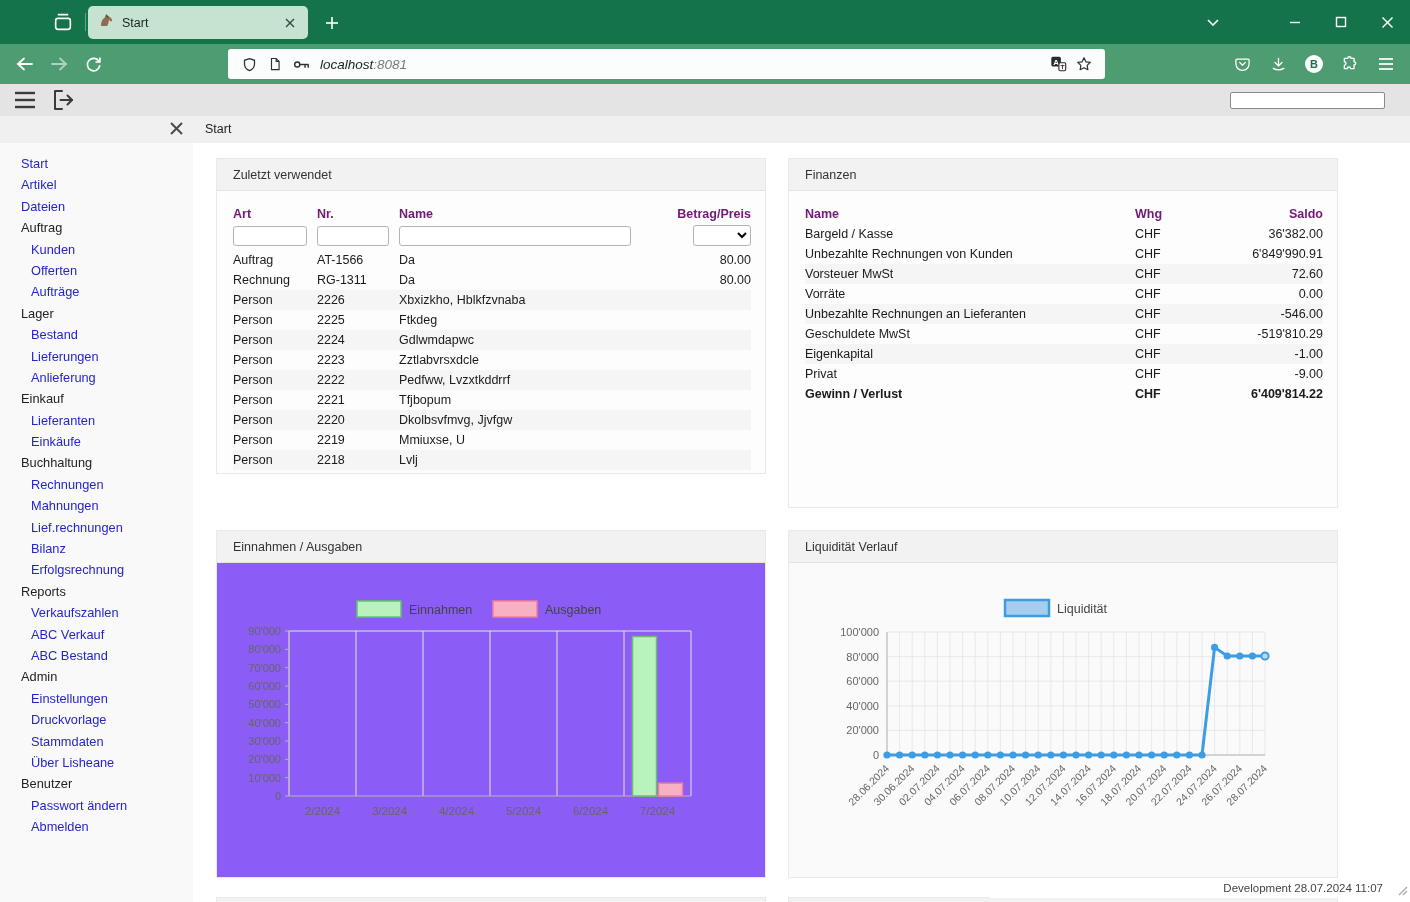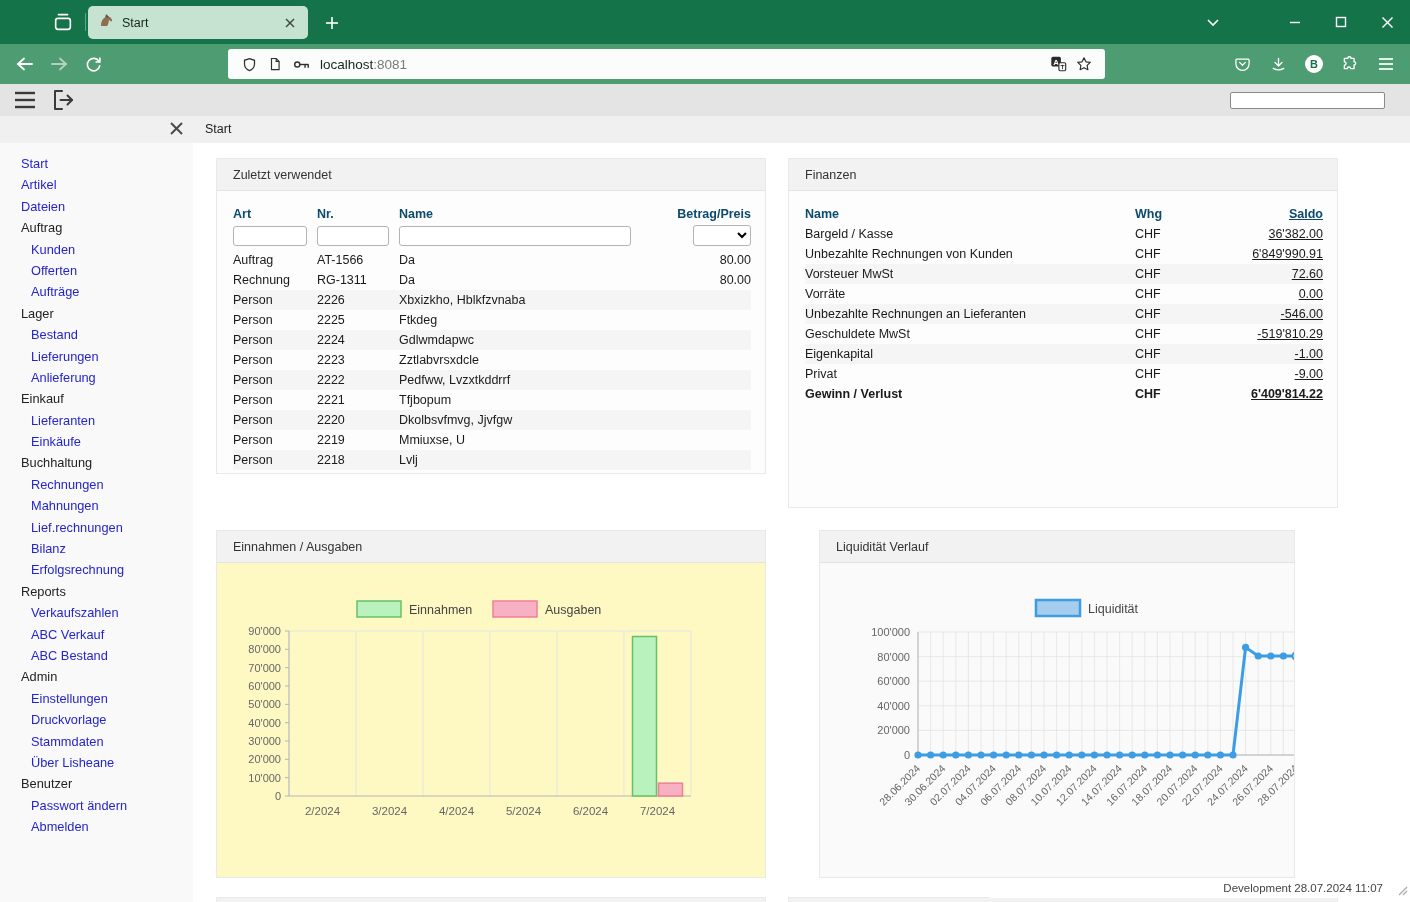--- a/index.html
+++ b/index.html
@@ -16,21 +16,21 @@
   .tab-close { width:20px; height:20px; display:flex; align-items:center; justify-content:center; border-radius:3px; }
   .newtab { position:absolute; left:318px; top:9px; width:28px; height:28px; display:flex; align-items:center; justify-content:center; }
   .win-controls { position:absolute; right:0; top:0; height:44px; display:flex; align-items:center; }
   .win-btn { width:46px; height:44px; display:flex; align-items:center; justify-content:center; }
 
   .navbar { position:absolute; top:44px; left:0; width:1410px; height:40px; background:var(--toolbar_green,#4e9c71); display:flex; align-items:center; }
   .nav-btn { width:34px; height:30px; display:flex; align-items:center; justify-content:center; border-radius:4px; }
   .nav-btn.back{ margin-left:8px; } .nav-btn.fwd{ opacity:.55; }
   .urlbar { position:absolute; left:228px; top:49px; width:877px; height:30px; background:#fbfdfc; border-radius:3px; display:flex; align-items:center; padding:0 8px; }
   .urlbar .u-ic { width:26px; height:22px; display:flex; align-items:center; justify-content:center; }
-  .url-text { font-size:13.5px; margin-left:6px; flex:1; }
+  .url-text { font-size:13.5px; margin-left:6px; flex:1;font-style:italic; }
   .url-host { color:#15251c; } .url-port { color:#7a7a7a; }
   .nav-right { position:absolute; right:6px; top:44px; height:40px; display:flex; align-items:center; }
   .nav-right .nav-btn { margin:0 1px; }
 
   
   .apptoolbar { position:absolute; top:84px; left:0; width:1410px; height:32px; background:#e4e4e4; }
   .app-menu { position:absolute; left:14px; top:91px; width:22px; height:18px; }
   .app-logout { position:absolute; left:52px; top:89px; width:24px; height:22px; }
   .app-search { position:absolute; right:25px; top:92px; width:155px; height:17px; border:1px solid #8a8a8a; border-radius:2px; background:#fff; font-size:11px; padding:0 4px; outline:none; }
 
@@ -45,32 +45,32 @@
   .sb-link, .sb-category { padding-left:21px; }
   .sb-sublink { padding-left:31px; }
   .sb-category { color:#222; }
 
   .content { position:absolute; top:143px; left:193px; width:1217px; height:759px; background:#fff; }
 
   .panel { position:absolute; border:1px solid #e9e9e9; background:#fdfdfd; overflow:hidden; }
   .panel header { height:32px; line-height:32px; background:#f2f2f2; border-bottom:1px solid #e3e3e3; padding-left:16px; font-size:12.5px; color:#333; }
   .p-recent  { left:23px;  top:15px;  width:550px; height:316px; }
   .p-finance { left:595px; top:15px;  width:550px; height:350px; }
-  .p-chart1  { left:23px;  top:387px; width:550px; height:348px; background:#fef9c3; }
-  .p-chart2  { left:595px; top:387px; width:476px; height:348px; background:#fafafa;margin-left:31px; }
+  .p-chart1  { left:23px;  top:387px; width:550px; height:348px; background:#8b5cf6; }
+  .p-chart2  { left:595px; top:387px; width:550px; height:348px; background:#fafafa; }
   .partial-strip { position:absolute; top:754px; width:550px; height:5px; background:#f2f2f2; border:1px solid #e9e9e9; border-bottom:none; }
   .partial-strip.left { left:23px; } .partial-strip.right { left:595px; }
 
   table.datatable { width:518px; margin:12px 16px 0 16px; border-collapse:collapse; table-layout:fixed; font-size:12.5px; }
-  .datatable th { text-align:left; font-weight:bold; padding:4px 0 3px 0; color:#0c4a6e; }
+  .datatable th { text-align:left; font-weight:bold; padding:4px 0 3px 0; color:#701a75; }
   .datatable td { padding:3px 0; height:16px; overflow:hidden; white-space:nowrap; color:#1a1a1a; }
   .datatable tr.alt td { background:#f5f5f5; }
   .datatable tr.total td { font-weight:bold;margin-left:48px; }
   .p-recent  th.c3, .p-recent  td.c3 { text-align:right; }
-  .p-finance th.c2, .p-finance td.c2 { text-align:right;text-decoration:underline; }
+  .p-finance th.c2, .p-finance td.c2 { text-align:right; }
   .flt { width:calc(100% - 10px); height:20px; border:1px solid #b3b3b3; border-radius:3px; background:#fff; outline:none; padding:0 4px; font-size:12px; }
   .flt-sel { width:58px; height:21px; border:1px solid #b3b3b3; border-radius:3px; background:#fff; font-size:12px; }
   tr.filterrow td { padding:1px 0 4px 0; }
 
   .chartwrap { padding:14px 0 0 14px; }
 
   .statusbar { position:absolute; right:0; bottom:4px; width:420px; height:20px; background:#fff; }
   .status-text { position:absolute; right:27px; bottom:4px; font-size:11.5px; color:#444; }
   .grip { position:absolute; right:2px; bottom:2px; }
 </style>

